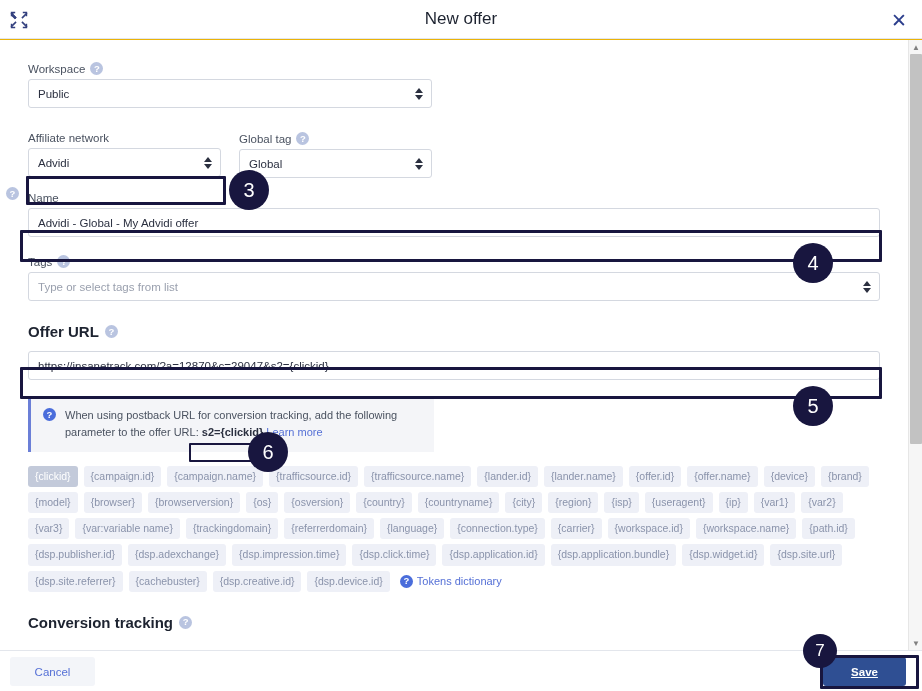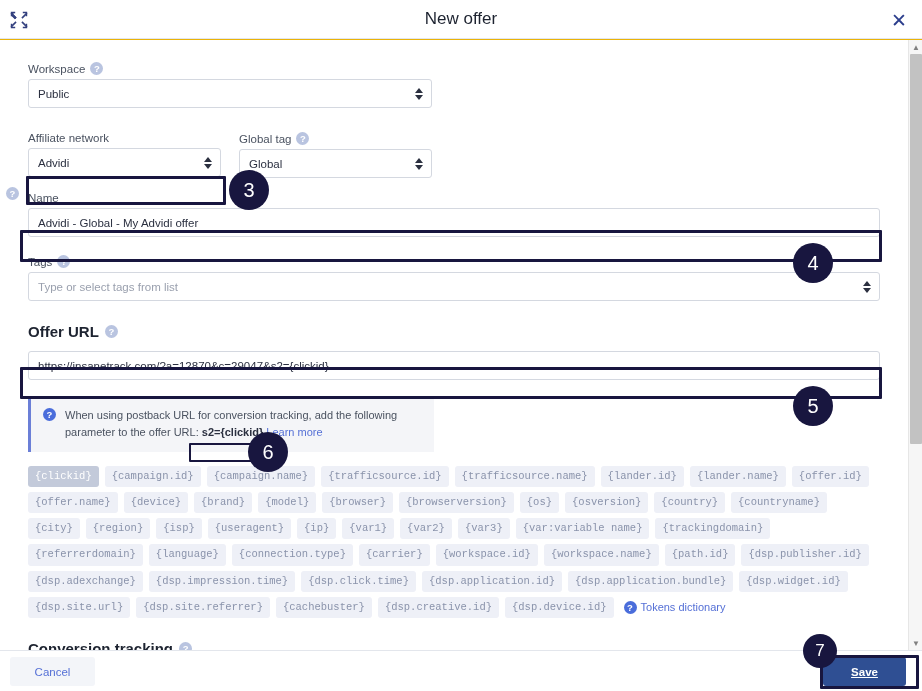--- a/index.html
+++ b/index.html
@@ -160,21 +160,20 @@
   }
   .chip {
     background: #eef0f7;
     color: #8a93ab;
     font-size: 10.5px;
     border-radius: 3px;
     padding: 4px 7px;
     white-space: nowrap;
     cursor: pointer;
     line-height: 1.25;
-    font-family: Liberation Mono, monospace;
   }
   .chip.active { background: #c3cada; color: #ffffff; }
   .tokens-dict {
     display: inline-flex; align-items: center; gap: 4px;
     color: #5570d6; font-size: 11px; cursor: pointer;
     margin-left: 4px;
   }
 
   
   .footer {

